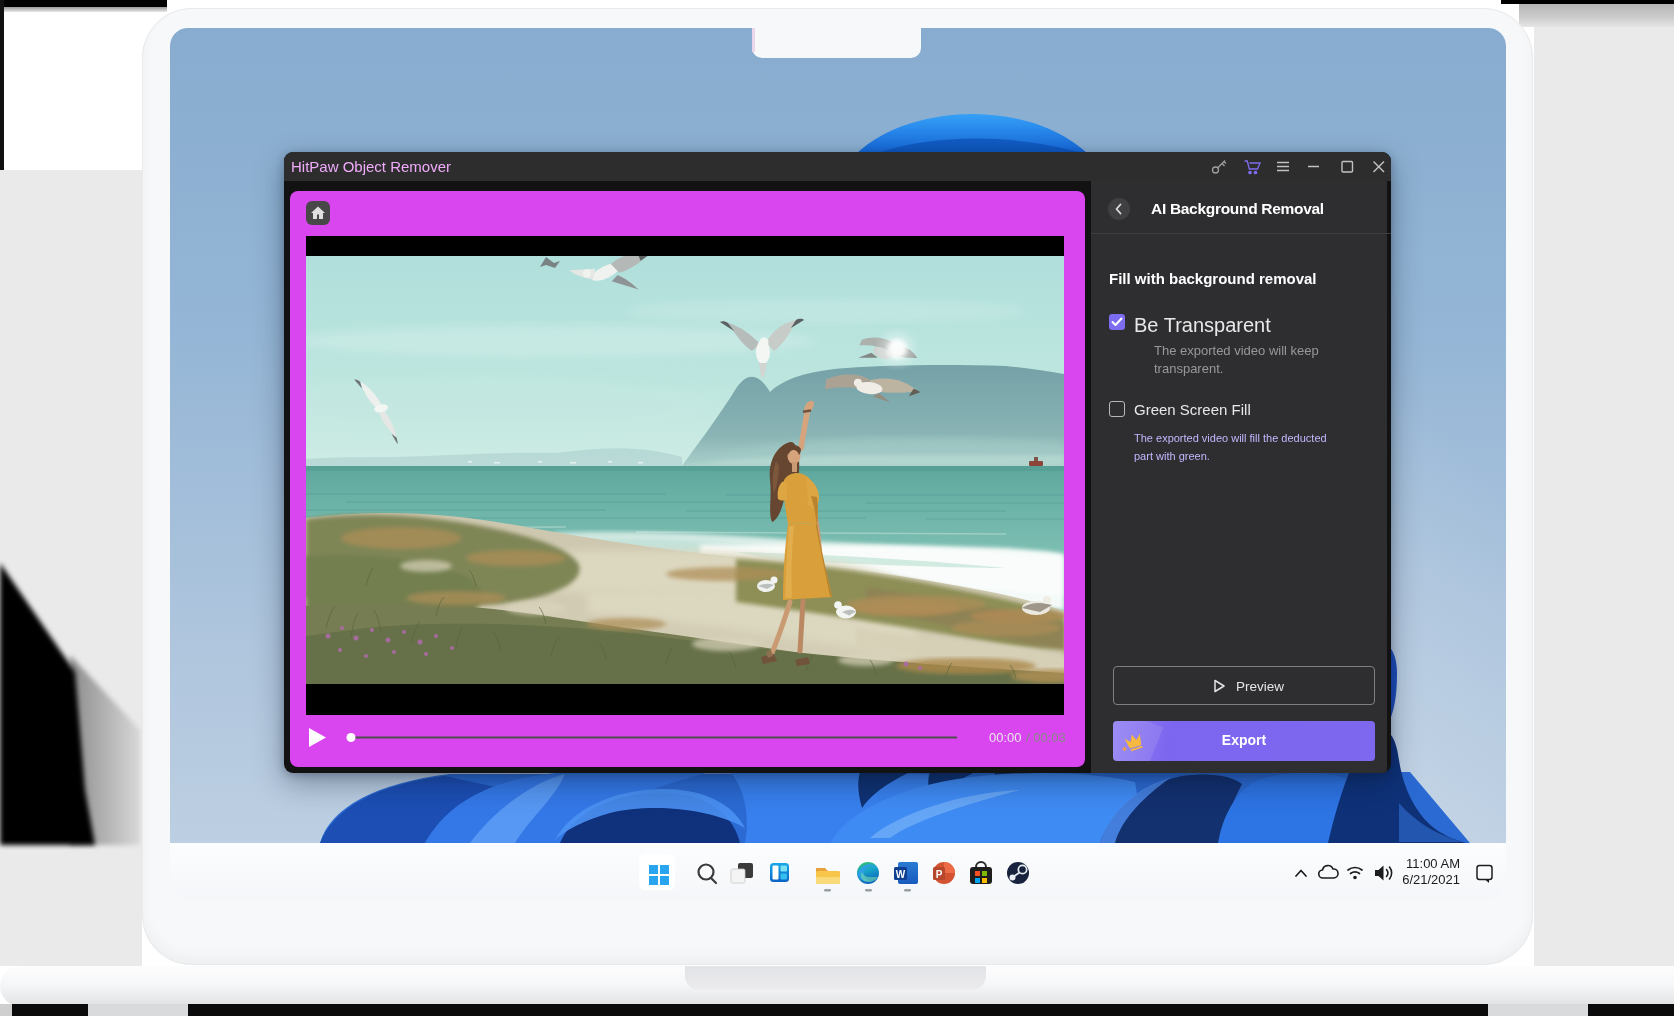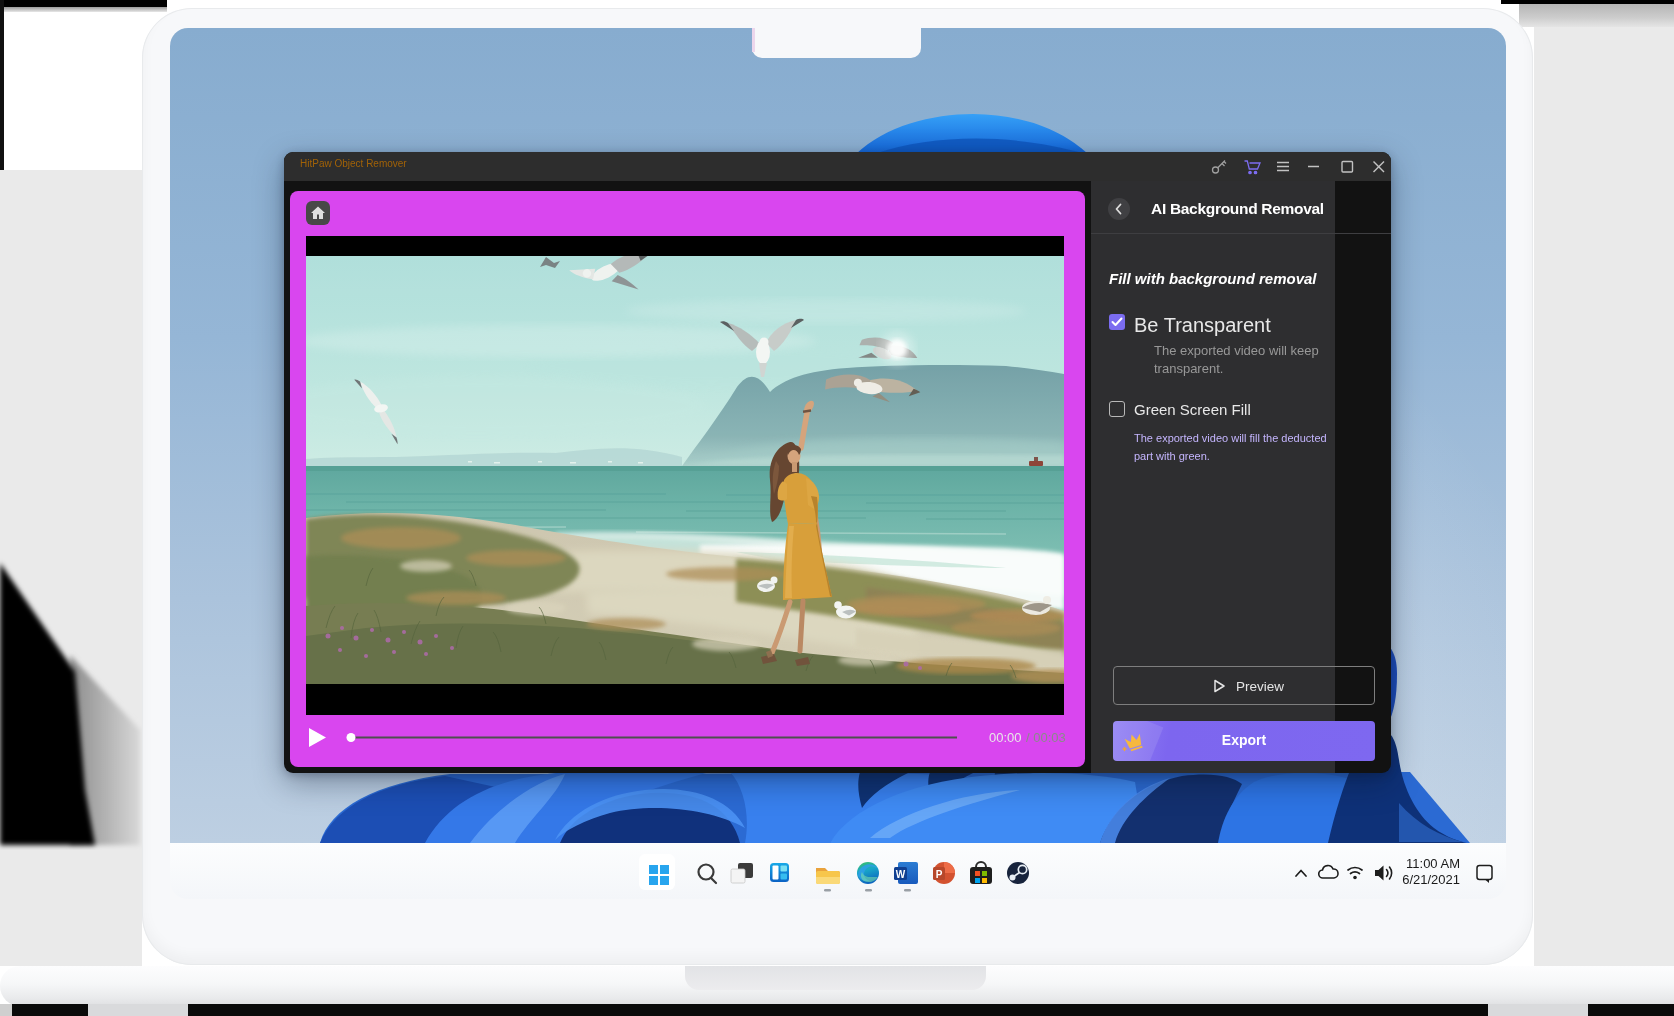--- a/index.html
+++ b/index.html
@@ -166,21 +166,21 @@
     <path d="M1219.5,24 a9.5,9.5 0 0 1 0,12" fill="none" stroke="#1d1d1d" stroke-width="1.6" stroke-linecap="round"></path>
     <text x="1290" y="24.5" font-size="13" fill="#1a1a1a" text-anchor="end" font-family="Liberation Sans, sans-serif">11:00 AM</text>
     <text x="1290" y="40.5" font-size="13" fill="#1a1a1a" text-anchor="end" font-family="Liberation Sans, sans-serif">6/21/2021</text>
     <rect x="1307" y="22.5" width="15" height="14" rx="2.5" fill="none" stroke="#1d1d1d" stroke-width="1.5"></rect>
     <path d="M1319,36.5 l0,3.5 l-4,-3.5" fill="#1d1d1d"></path>
   </svg>
 
   <div class="abs" style="left:114px;top:124px;width:1107px;height:621px;background:#121212;border-radius:9px;overflow:hidden;box-shadow:0 10px 30px rgba(10,20,40,0.35), 0 2px 8px rgba(10,20,40,0.25);">
 
     <div class="abs" style="left:0;top:0;width:1107px;height:29px;background:#2d2d2d;"></div>
-    <div class="abs" style="left:16px;top:6px;color:#a16207;font-size:10px;">HitPaw Object Remover</div>
+    <div class="abs" style="left:7px;top:6px;color:#f0abfc;font-size:15px;">HitPaw Object Remover</div>
     <svg class="abs" style="left:920px;top:0;" width="187" height="29" viewBox="0 0 187 29">
 
       <g stroke="#a0a0a0" stroke-width="1.3" fill="none">
         <circle cx="11.5" cy="18" r="3"></circle>
         <line x1="13.8" y1="15.7" x2="21" y2="8.5"></line>
         <line x1="18" y1="11.5" x2="20.5" y2="14"></line>
         <line x1="20" y1="9.5" x2="22" y2="11.5"></line>
       </g>
 
       <g stroke="#7c6cf0" stroke-width="1.3" fill="none">
@@ -459,29 +459,29 @@
 
       <svg class="abs" style="left:0;top:524px;" width="795" height="52" viewBox="0 0 795 52">
         <path d="M19,13 L36,22.5 L19,32 Z" fill="#ffffff"></path>
         <line x1="61" y1="22.5" x2="667" y2="22.5" stroke="#4f4f4f" stroke-width="2"></line>
         <circle cx="61" cy="22.5" r="4.5" fill="#ffffff"></circle>
         <text x="699" y="27" font-size="13" fill="#e8e8e8" font-family="Liberation Sans, sans-serif">00:00</text>
         <text x="736" y="27" font-size="13" fill="#8a8a8a" font-family="Liberation Sans, sans-serif"> / 00:03</text>
       </svg>
     </div>
 
-    <div class="abs" style="left:807px;top:29px;width:244px;height:592px;background:#2e2e30;font-family:'Liberation Sans',sans-serif;">
+    <div class="abs" style="left:807px;top:29px;width:296px;height:592px;background:#2e2e30;font-family:'Liberation Sans',sans-serif;">
       <div class="abs" style="left:17px;top:17px;width:22px;height:22px;border-radius:50%;background:#404043;">
         <svg width="22" height="22" viewBox="0 0 22 22">
             <path d="M12.5,6.5 L8.5,11 L12.5,15.5" fill="none" stroke="#dcdcdc" stroke-width="1.8" stroke-linecap="round" stroke-linejoin="round"></path>
           </svg>
       </div>
       <div class="abs" style="left:60px;top:19px;font-size:15.5px;font-weight:bold;letter-spacing:-0.3px;color:#ffffff;">AI Background Removal</div>
       <div class="abs" style="left:0;top:52px;width:300px;height:1px;background:#3e3e41;"></div>
-      <div class="abs" style="left:18px;top:89px;font-size:15px;font-weight:bold;color:#ffffff;font-style:italic;">Fill with background removal</div>
+      <div class="abs" style="left:18px;top:89px;font-size:15px;font-weight:bold;color:#ffffff;">Fill with background removal</div>
       <div class="abs" style="left:18px;top:133px;width:16px;height:16px;border-radius:3px;background:#7b6cf0;">
         <svg width="16" height="16" viewBox="0 0 16 16">
             <path d="M3.5,8 L6.5,11 L12.5,4.5" fill="none" stroke="#ffffff" stroke-width="2" stroke-linecap="round" stroke-linejoin="round"></path>
           </svg>
       </div>
       <div class="abs" style="left:43px;top:133px;font-size:20px;color:#e8e8e8;">Be Transparent</div>
       <div class="abs" style="left:43px;top:161px;font-size:13px;color:#989898;line-height:17.5px;margin-left:20px;">The exported video will keep<br>transparent.</div>
       <div class="abs" style="left:18px;top:220px;width:16px;height:16px;border-radius:3px;border:1.5px solid #b8b8b8;background:transparent;"></div>
       <div class="abs" style="left:43px;top:220px;font-size:15px;color:#e8e8e8;">Green Screen Fill</div>
       <div class="abs" style="left:43px;top:249px;font-size:11px;color:#c4b5fd;line-height:17.5px;">The exported video will fill the deducted<br>part with green.</div>

